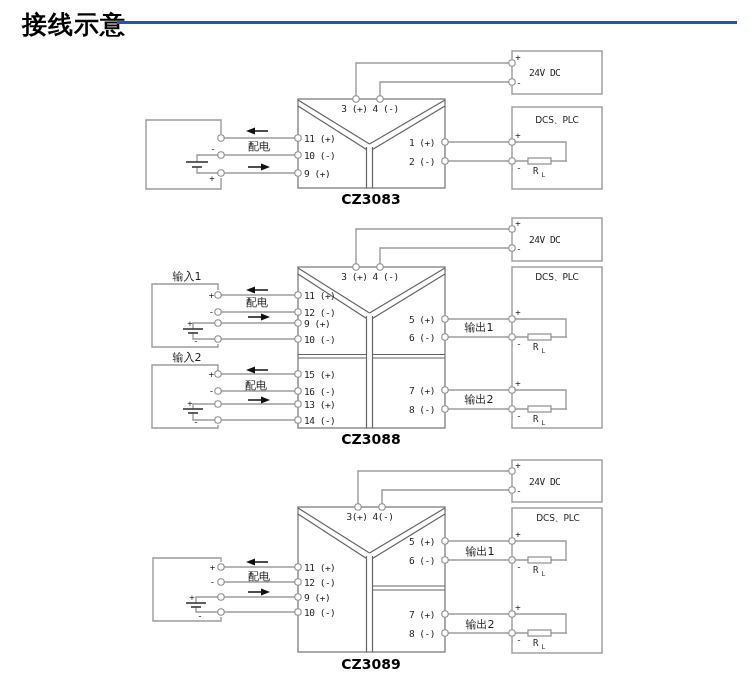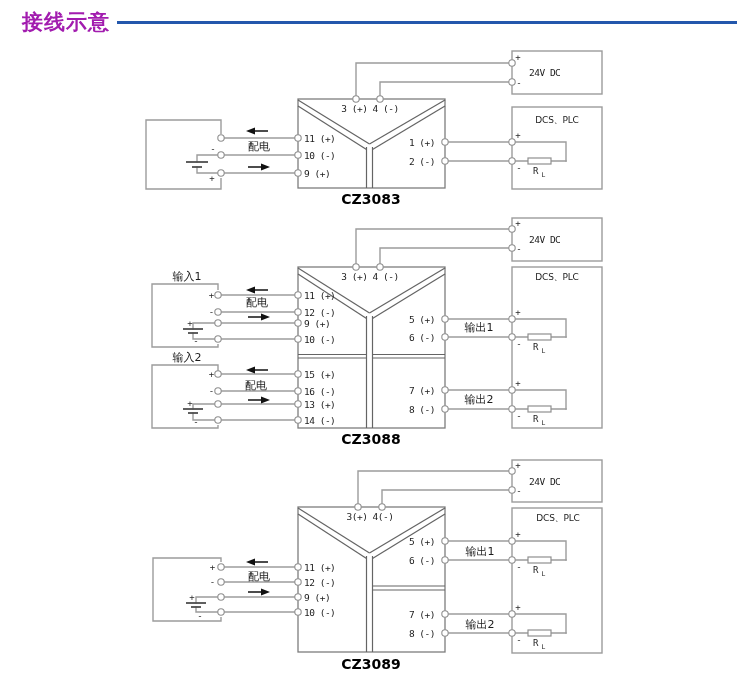--- a/index.html
+++ b/index.html
@@ -1,18 +1,18 @@
 <!DOCTYPE html>
 <html><head>
 <meta charset="utf-8">
 <style>
   html,body{margin:0;padding:0;background:#fff;}
   .page{position:relative;width:750px;height:691px;background:#fff;overflow:hidden;
         font-family:"DejaVu Sans","Liberation Sans",sans-serif;}
-  .title{position:absolute;left:22px;top:8px;font-size:21px;font-weight:bold;color:#a21caf;
+  .title{position:absolute;left:22px;top:8px;font-size:25px;font-weight:bold;color:#000000;
          letter-spacing:1px;}
   .rule{position:absolute;left:117px;top:21px;width:620px;height:3px;background:#2357ac;}
   svg{position:absolute;left:0;top:0;}
   .w{stroke:#9c9c9c;stroke-width:1.4;fill:none;stroke-linecap:square}
   .bx{stroke:#9c9c9c;stroke-width:1.4;fill:none}
   .db{stroke:#7d7d7d;stroke-width:1.3;fill:none}
   .dg{stroke:#646464;stroke-width:1.2;fill:none}
   .c{fill:#fff;stroke:#8f8f8f;stroke-width:1.1}
   .bat{stroke:#4f4f4f;stroke-width:1.8;fill:none}
   .res{fill:#fff;stroke:#8f8f8f;stroke-width:1.2}

